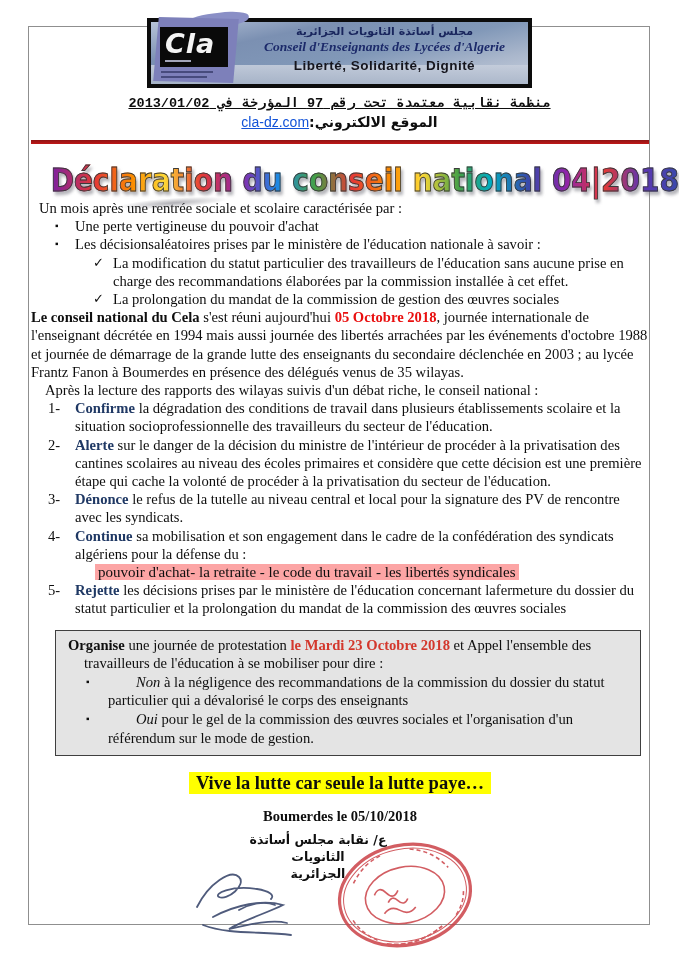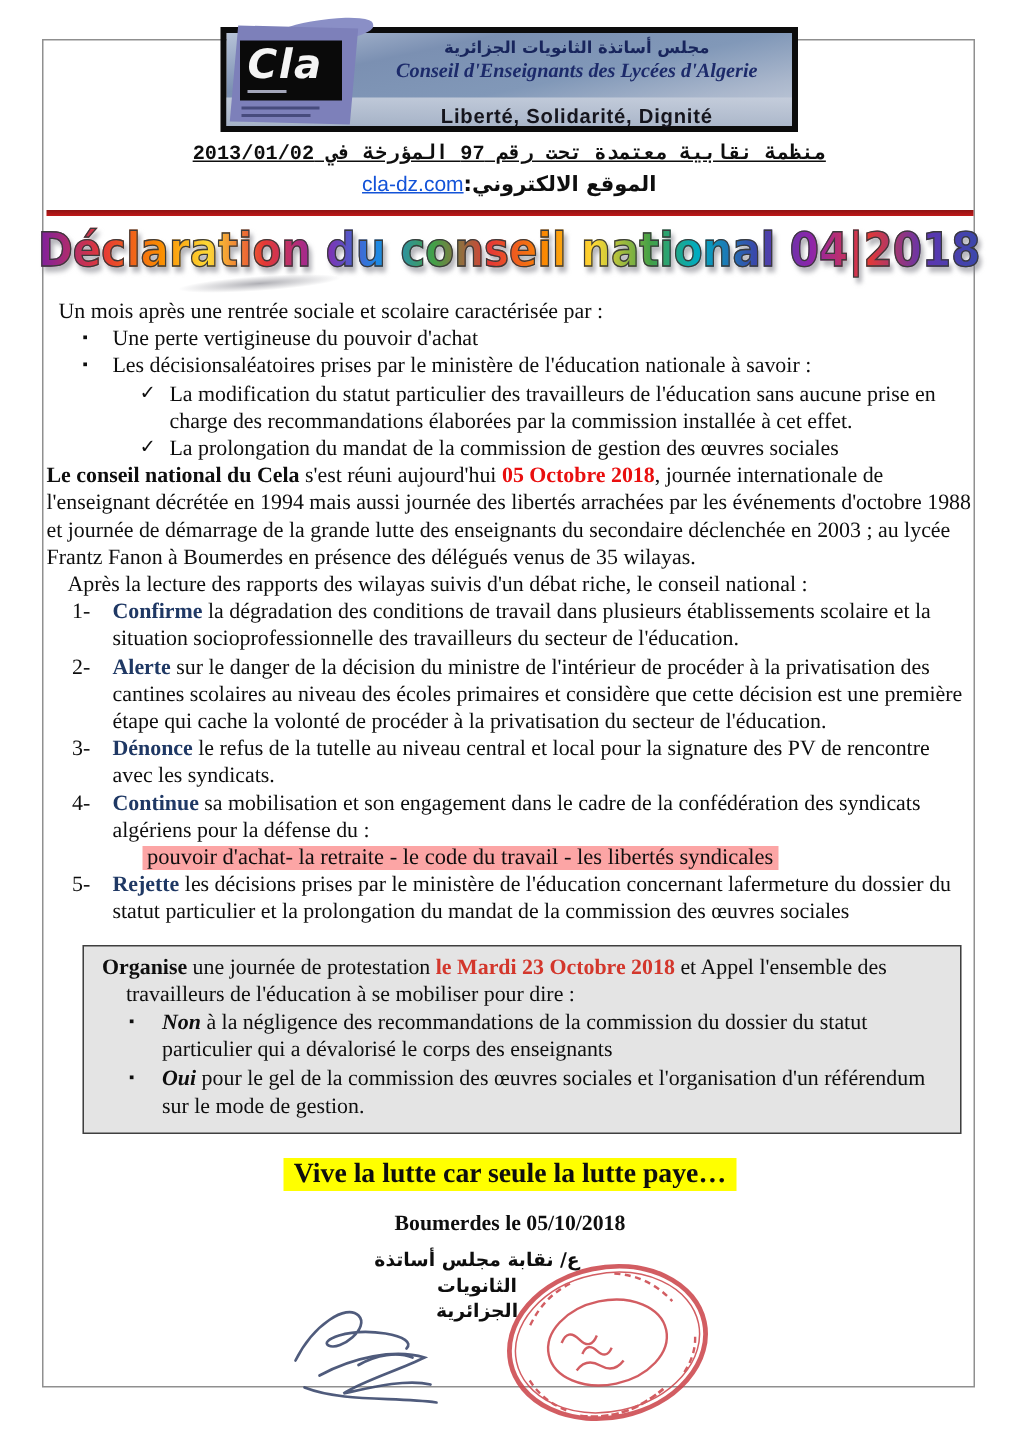--- a/index.html
+++ b/index.html
@@ -22,36 +22,36 @@
   .logo-swash{position:absolute;left:34px;top:-9px;width:64px;height:15px;
               background:#8a8fc6;border-radius:45%;transform:rotate(-7deg);}
   .logo-black{position:absolute;left:9px;top:5px;width:68px;height:40px;background:#0a0a0a;}
   .logo-cla{font-family:"DejaVu Sans",sans-serif;font-style:italic;font-weight:bold;
             font-size:27px;line-height:34px;color:#f4f4f4;padding-left:5px;letter-spacing:1px;}
   .logo-tinyline{position:absolute;height:2px;background:#c9cde6;opacity:.8;}
   .banner-text{flex:1;text-align:center;padding-top:3px;position:relative;z-index:1;}
   .banner-ar{font-family:"DejaVu Sans",sans-serif;font-weight:bold;font-size:11px;color:#18255c;}
   .banner-fr{font-style:italic;font-weight:bold;font-size:13.5px;color:#1c2a6a;margin-top:1px;}
   .banner-motto{font-family:"Liberation Sans",sans-serif;font-weight:bold;font-size:13.5px;
-                color:#15151d;margin-top:15px;letter-spacing:.5px;}
+                color:#15151d;margin-top:3px;letter-spacing:.5px;}
 
   
   .accred{position:absolute;top:94px;left:0;width:100%;text-align:center;z-index:2;
           font-family:Liberation Mono, monospace;font-weight:bold;font-size:13.5px;}
   .accred .u{text-decoration:underline;}
   .website{position:absolute;top:114px;left:0;width:100%;text-align:center;z-index:2;
            font-family:"DejaVu Sans",sans-serif;font-weight:bold;font-size:14px;direction:rtl;}
   .website a{color:#1353d8;font-weight:normal;font-family:"Liberation Sans",sans-serif;
              text-decoration:underline;}
 
   .redline{position:absolute;left:31px;top:140px;width:618px;height:4px;z-index:2;
            background:linear-gradient(#8e1414,#c01818);}
 
   
-  .title-wrap{position:absolute;top:150px;left:0;width:100%;text-align:center;z-index:2;}
+  .title-wrap{position:absolute;top:164px;left:0;width:100%;text-align:right;z-index:2;}
   .swoosh{position:absolute;left:118px;top:34px;width:110px;height:10px;z-index:0;
           background:radial-gradient(ellipse at center,rgba(110,110,120,.55),transparent 70%);
           transform:rotate(-4deg);}
   .title{display:inline-block;position:relative;font-family:"DejaVu Sans",sans-serif;
          font-weight:bold;font-size:28px;transform:scaleY(1.12);
          background:linear-gradient(90deg,#7b1fa2 0%,#e53935 7%,#fb8c00 13%,#fdd835 18%,#e53935 24%,#8e24aa 30%,#1e88e5 36%,#43a047 42%,#e53935 48%,#fb8c00 54%,#fdd835 59%,#43a047 65%,#00acc1 70%,#3949ab 76%,#8e24aa 82%,#e53935 88%,#5e35b1 94%,#3949ab 100%);
          -webkit-background-clip:text;background-clip:text;color:transparent;
          -webkit-text-stroke:.8px #3b3b3b;
          filter:drop-shadow(2px 3px 1.5px rgba(120,120,130,.55));}
 
@@ -71,21 +71,21 @@
   .kw{font-weight:bold;color:#1f3864;}
   .green-line{margin-left:64px;}
   .green-line span{background:#fca5a5;padding:0 3px;font-size:15px;}
 
   .pbox{margin:12px 0 0 24px;width:560px;background:#e4e4e4;border:1px solid #3f3f3f;
         padding:5px 12px 8px 12px;}
   .org-para{padding-left:16px;text-indent:-16px;}
   .box-red{color:#d3372c;}
   .pb-item{position:relative;padding-left:40px;margin-top:1px;}
   .pb-item .mk{position:absolute;left:18px;top:0;font-size:10px;}
-  .bi{font-weight:bold;font-style:italic;}
+  .bi{font-weight:normal;font-style:italic;margin-left:28px;}
 
   .slogan-wrap{text-align:center;margin-top:16px;}
   .slogan{display:inline-block;background:#ffff00;font-weight:bold;font-size:18.5px;padding:2px 7px;}
   .dateline{text-align:center;font-weight:bold;font-size:14.5px;margin-top:13px;}
 
   .sig-block{position:relative;height:132px;margin-top:4px;}
   .sig-caption{position:absolute;left:192px;top:2px;width:190px;text-align:center;direction:rtl;
                font-family:"DejaVu Sans",sans-serif;font-weight:bold;font-size:12.5px;line-height:17px;}
   .sig-svg{position:absolute;left:148px;top:26px;}
   .stamp-svg{position:absolute;left:292px;top:2px;opacity:.85;}

